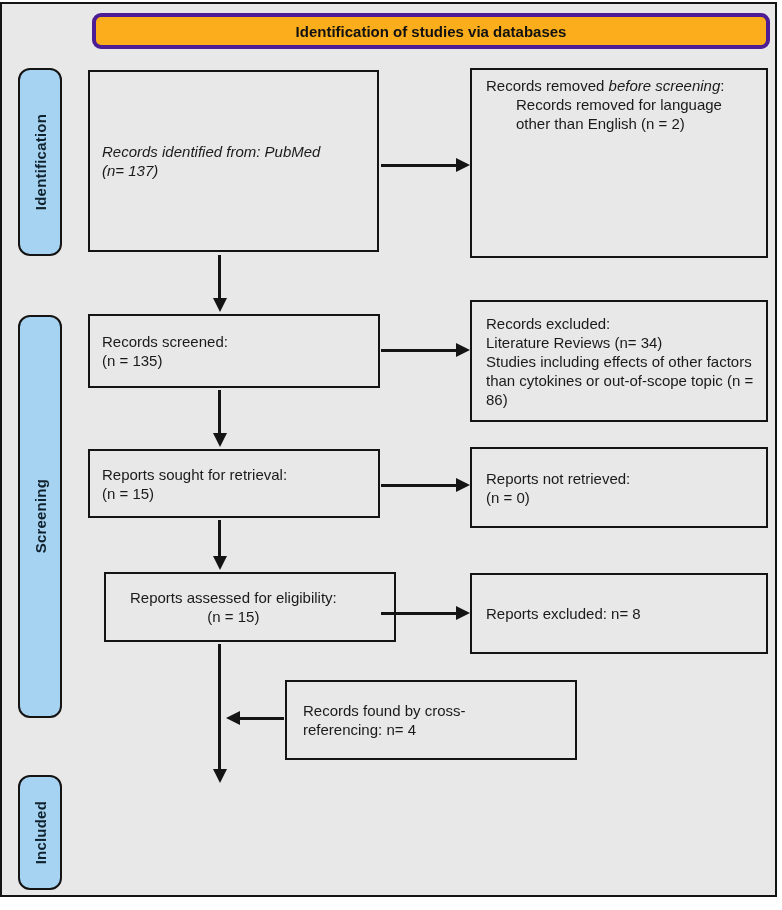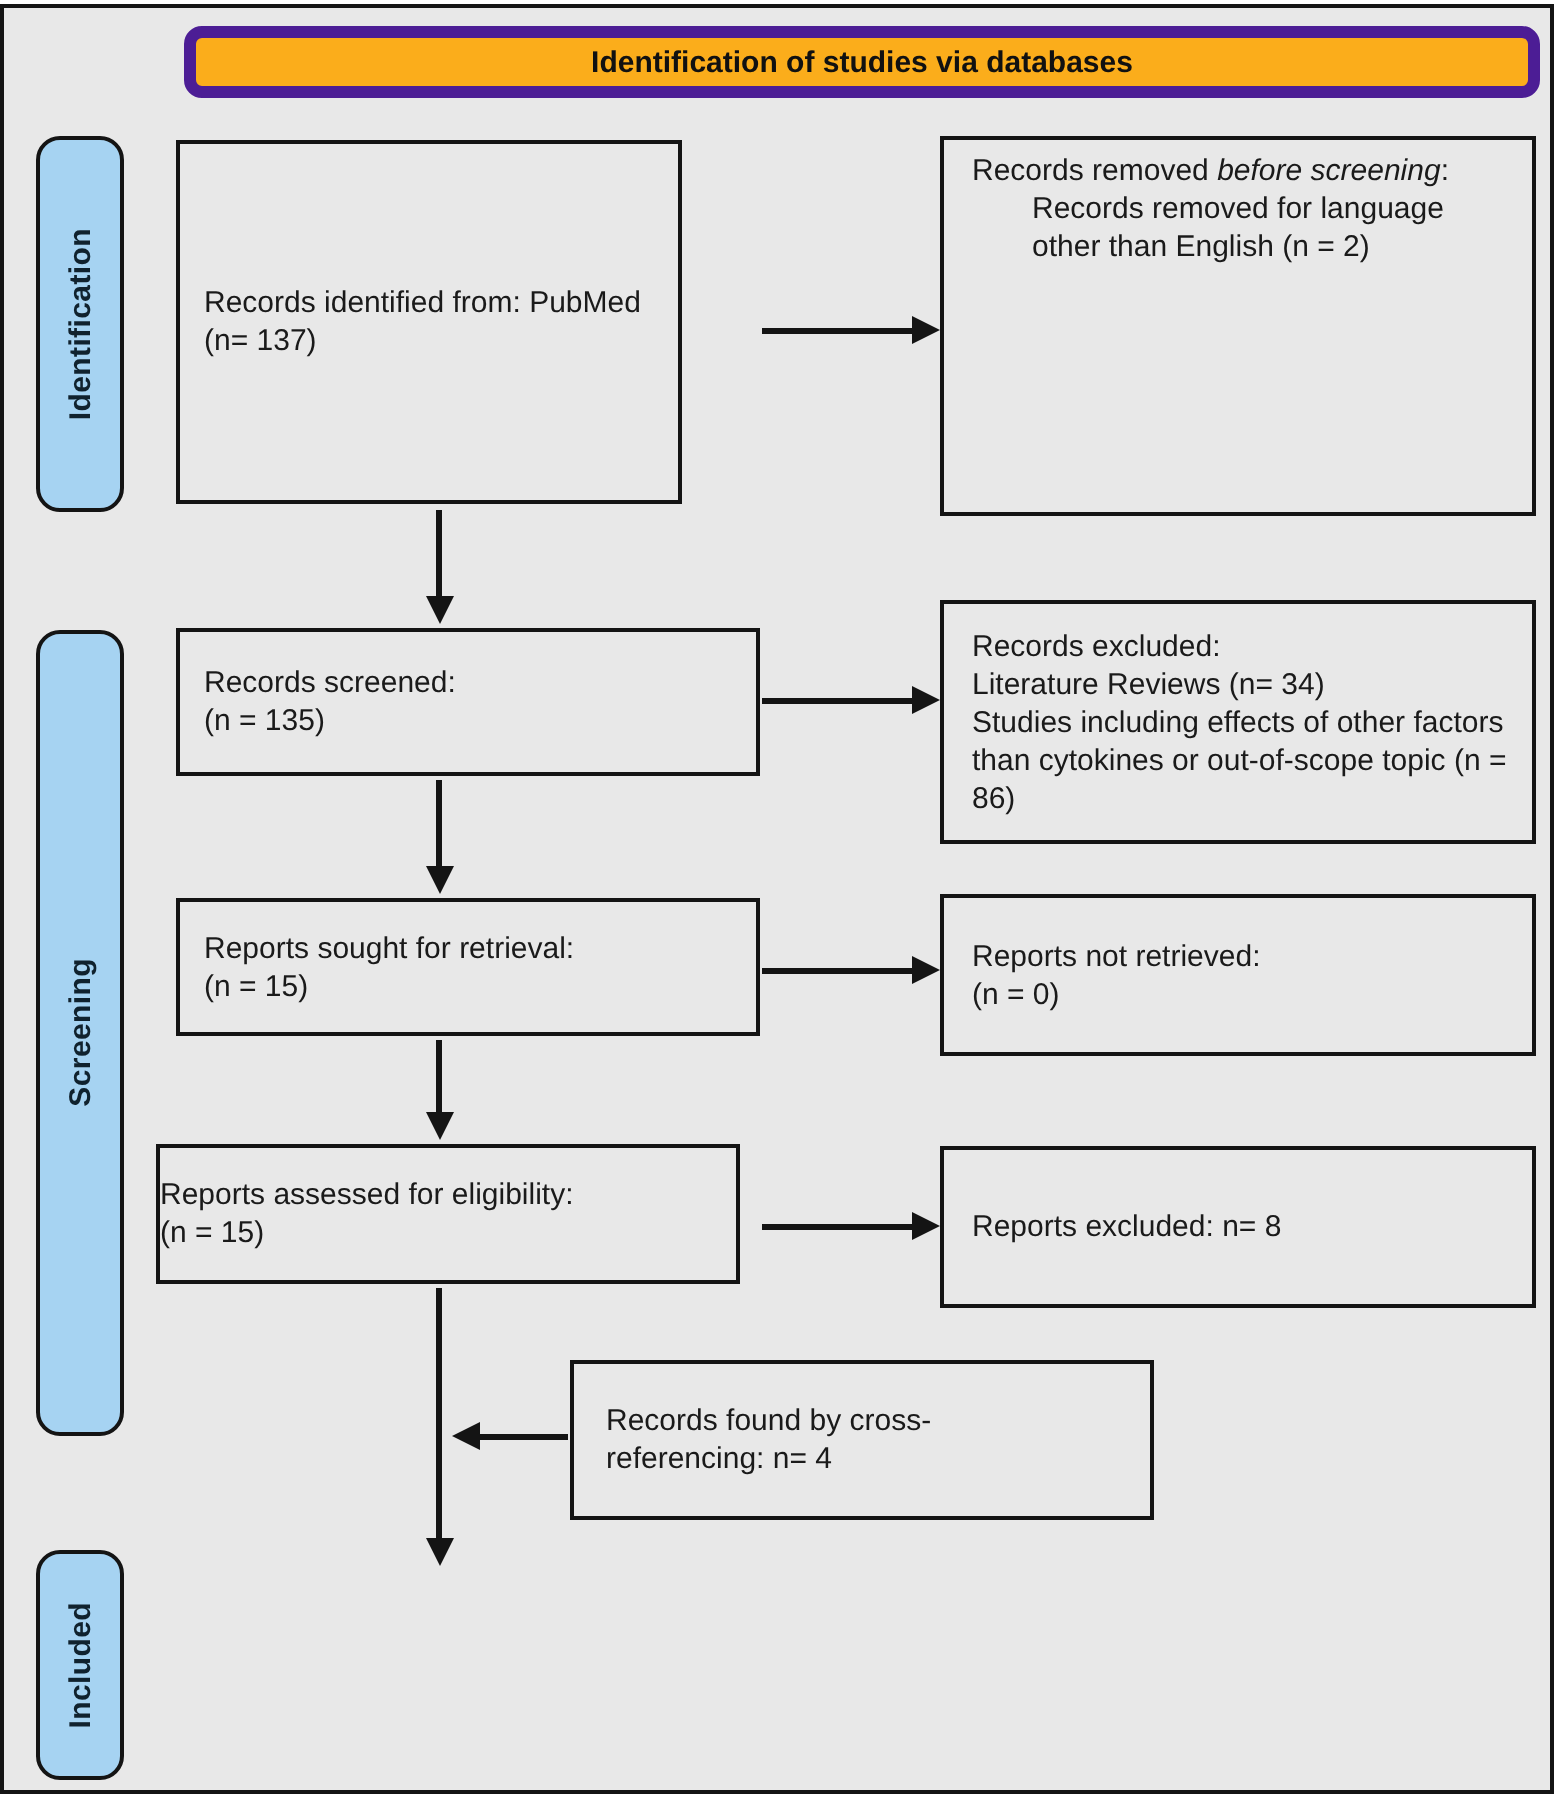--- a/index.html
+++ b/index.html
@@ -14,21 +14,21 @@
   .canvas{
     position:absolute;left:0;top:2px;width:777px;height:895px;
     background:#e8e8e8;
     border:2px solid #141414;
     box-sizing:border-box;
   }
   .banner{
     position:absolute;left:92px;top:13px;width:678px;height:36px;
     box-sizing:border-box;
     background:#fbad1b;
-    border:6px solid #4c1d95;
+    border:4px solid #4c1d95;
     border-radius:9px;
     display:flex;align-items:center;justify-content:center;
     font-weight:bold;font-size:15px;color:#111;
   }
   .stage{
     position:absolute;left:18px;width:44px;
     box-sizing:border-box;
     background:#a6d3f2;
     border:2px solid #141414;
     border-radius:12px;
@@ -78,36 +78,36 @@
   <div class="stage" style="top:68px;height:188px;">
     <span>Identification</span>
   </div>
   <div class="stage" style="top:315px;height:403px;">
     <span>Screening</span>
   </div>
   <div class="stage" style="top:775px;height:115px;">
     <span>Included</span>
   </div>
 
-  <div class="box v-center" style="left:88px;top:70px;width:253px;height:182px;padding:8px 10px 8px 12px;">
+  <div class="box v-center" style="left:88px;top:70px;width:291px;height:182px;padding:8px 10px 8px 12px;font-style:italic;">
     <div class="txt">Records identified from: PubMed
 (n= 137)</div>
   </div>
 
   <div class="box v-center" style="left:88px;top:314px;width:292px;height:74px;padding:4px 10px 4px 12px;">
     <div class="txt">Records screened:
 (n = 135)</div>
   </div>
 
   <div class="box v-center" style="left:88px;top:449px;width:292px;height:69px;padding:4px 10px 4px 12px;">
     <div class="txt">Reports sought for retrieval:
 (n = 15)</div>
   </div>
 
-  <div class="box v-center" style="left:78px;top:572px;width:292px;height:70px;padding:4px 10px 4px 0;">
+  <div class="box v-center" style="left:104px;top:572px;width:292px;height:70px;padding:4px 10px 4px 24px;text-align:center;">
     <div class="txt">Reports assessed for eligibility:
 (n = 15)</div>
   </div>
 
 
   <div class="box" style="left:470px;top:68px;width:298px;height:190px;padding:6px 8px 8px 14px;">
     <div>
       <span>Records removed </span><span class="italic">before screening</span><span>:</span>
       <div class="indent">Records removed for language other than English (n = 2)</div>
     </div>

